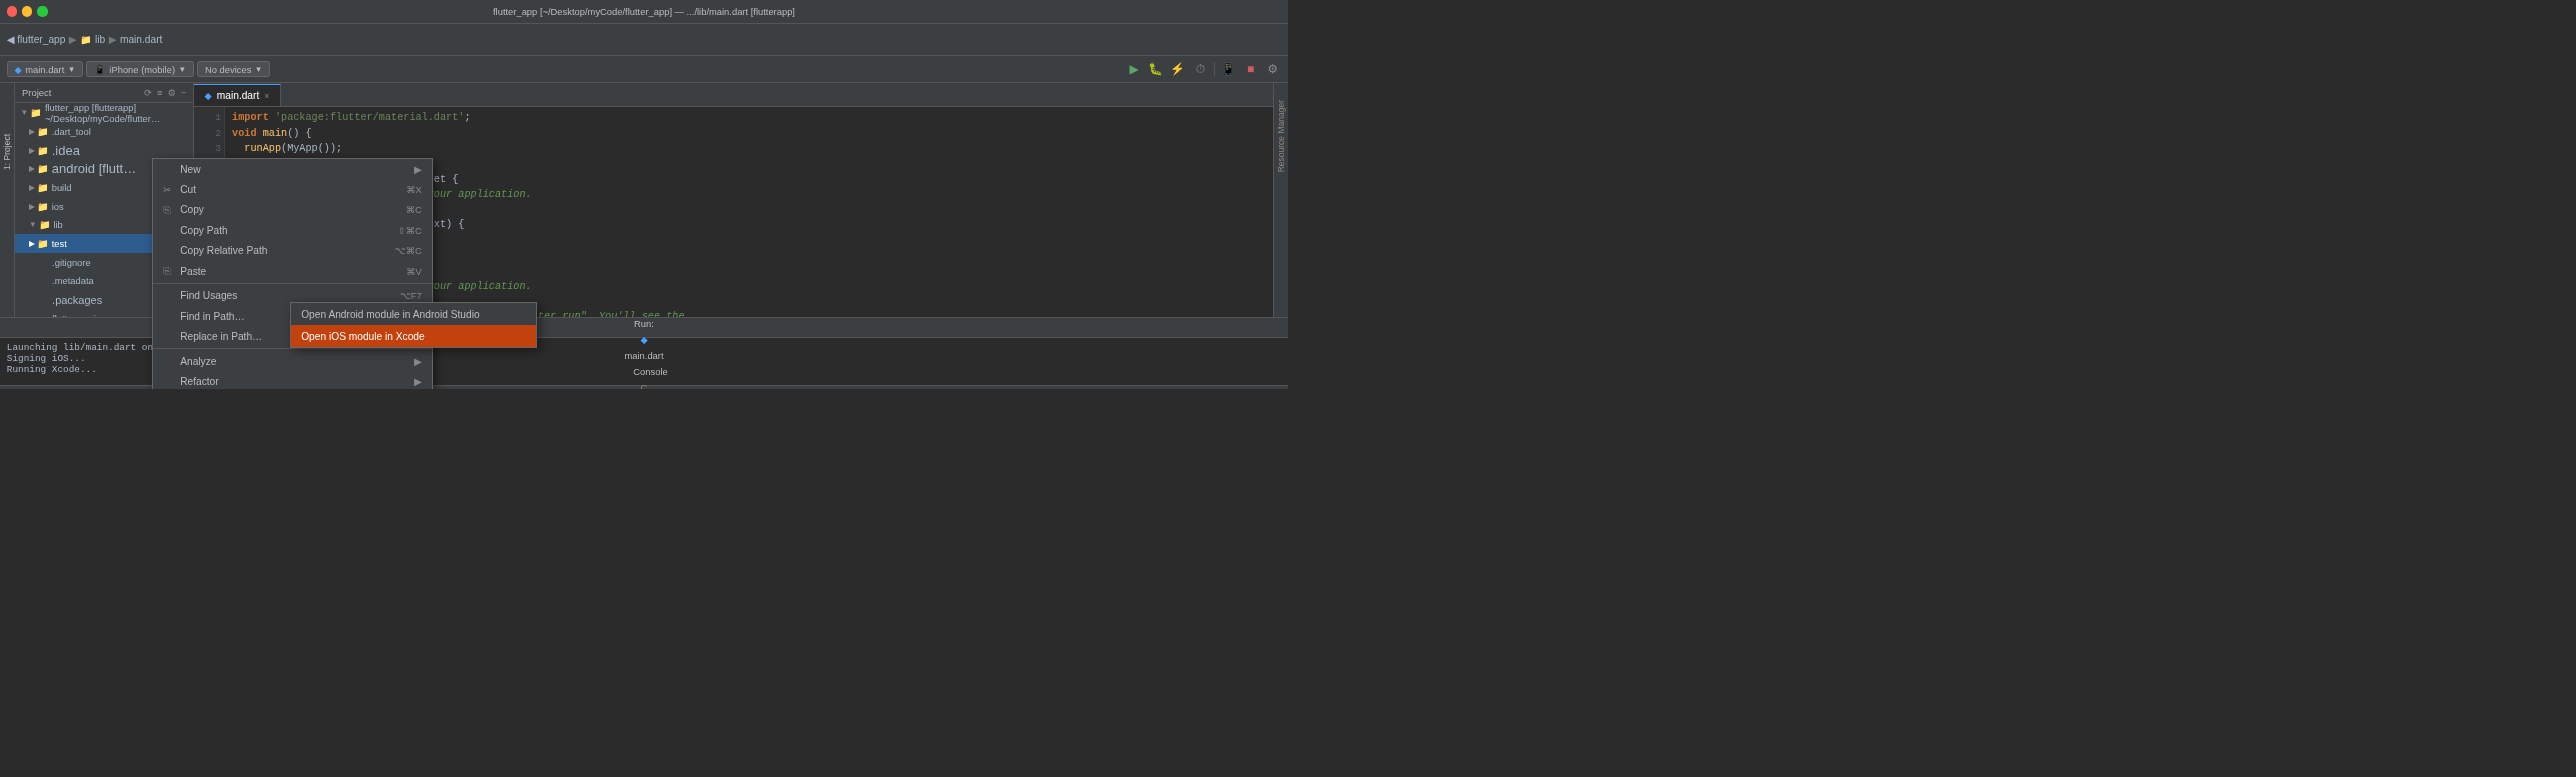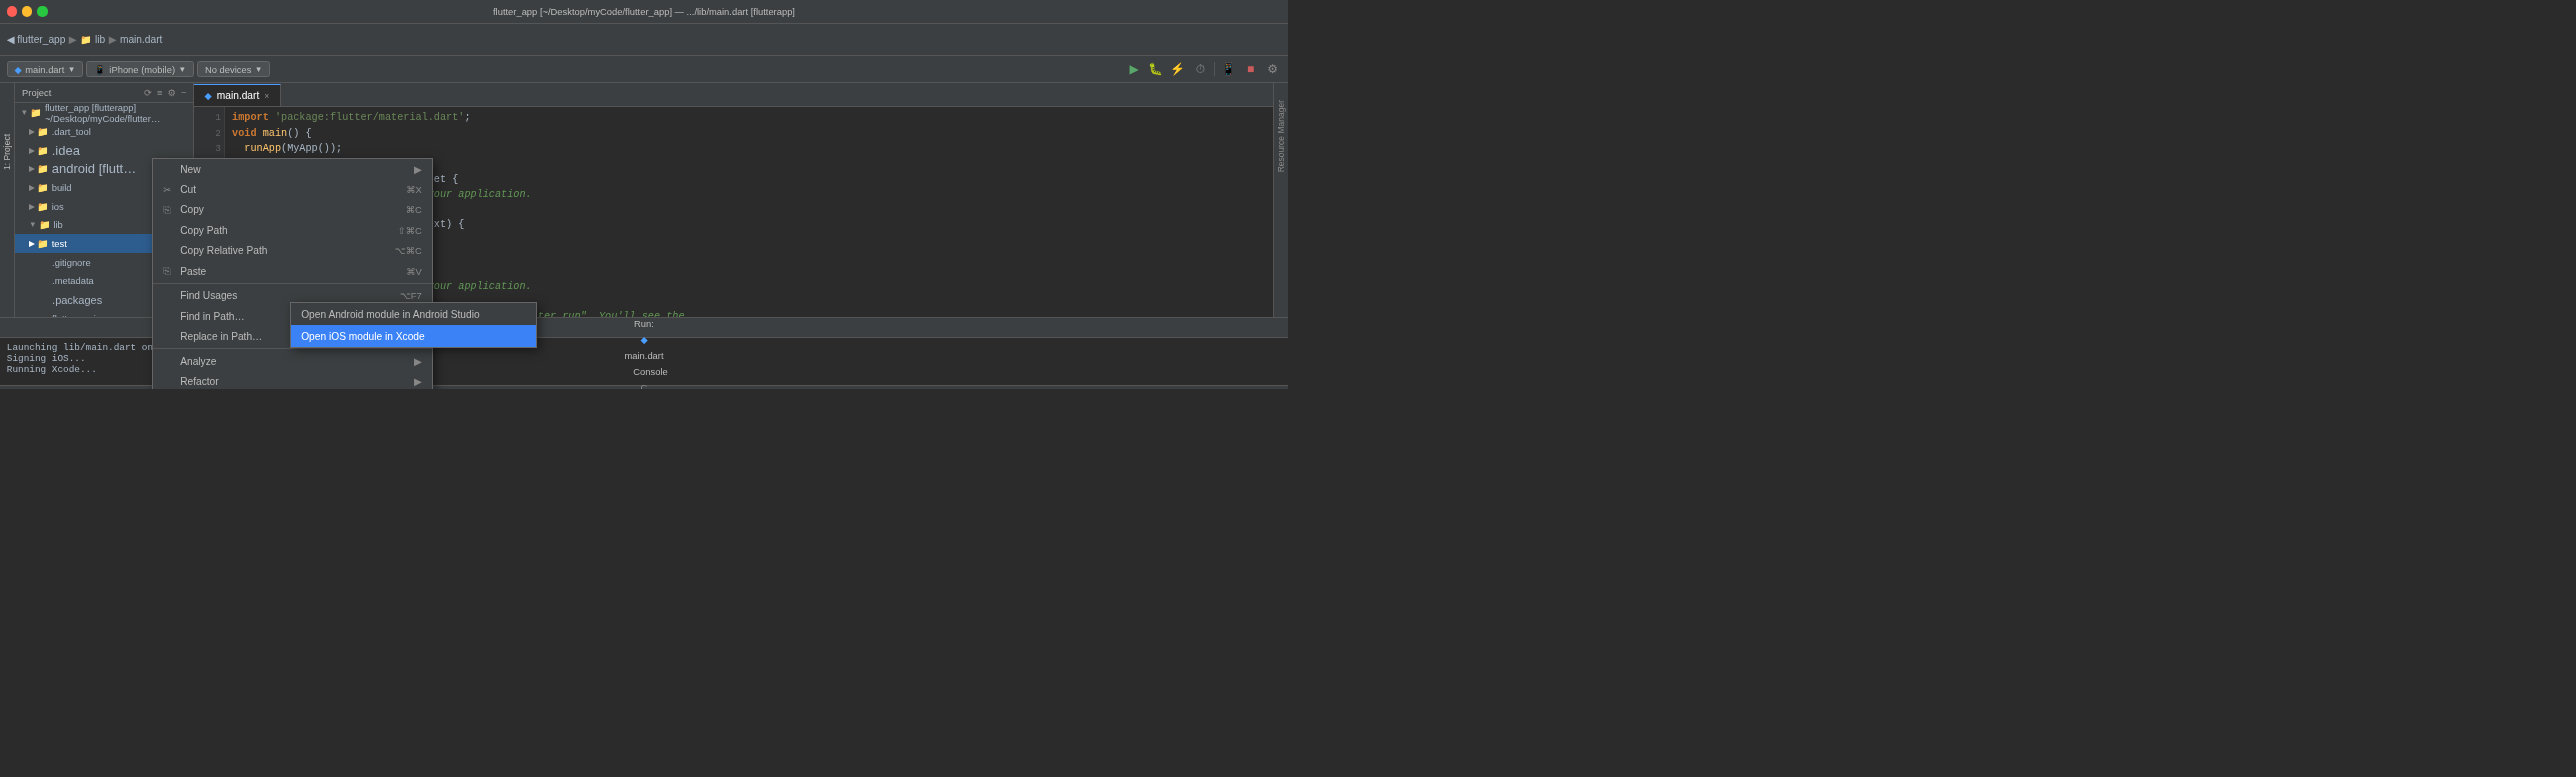--- a/index.html
+++ b/index.html
@@ -297,21 +297,21 @@
     }
     .submenu-item {
       height: 22px;
       display: flex;
       align-items: center;
       padding: 0 10.2px;
       color: #bbb;
       font-size: 10.2px;
       cursor: pointer;
     }
-    .submenu-item.highlighted { background: #3b82f6; color: white; }
+    .submenu-item.highlighted { background: #c2410c; color: white; }
 
     
     .device-selector {
       background: #4c5052;
       border: 0.9px solid #666;
       border-radius: 2.6px;
       padding: 1.7px 6.8px;
       color: #bbb;
       font-size: 9.4px;
       display: flex;

